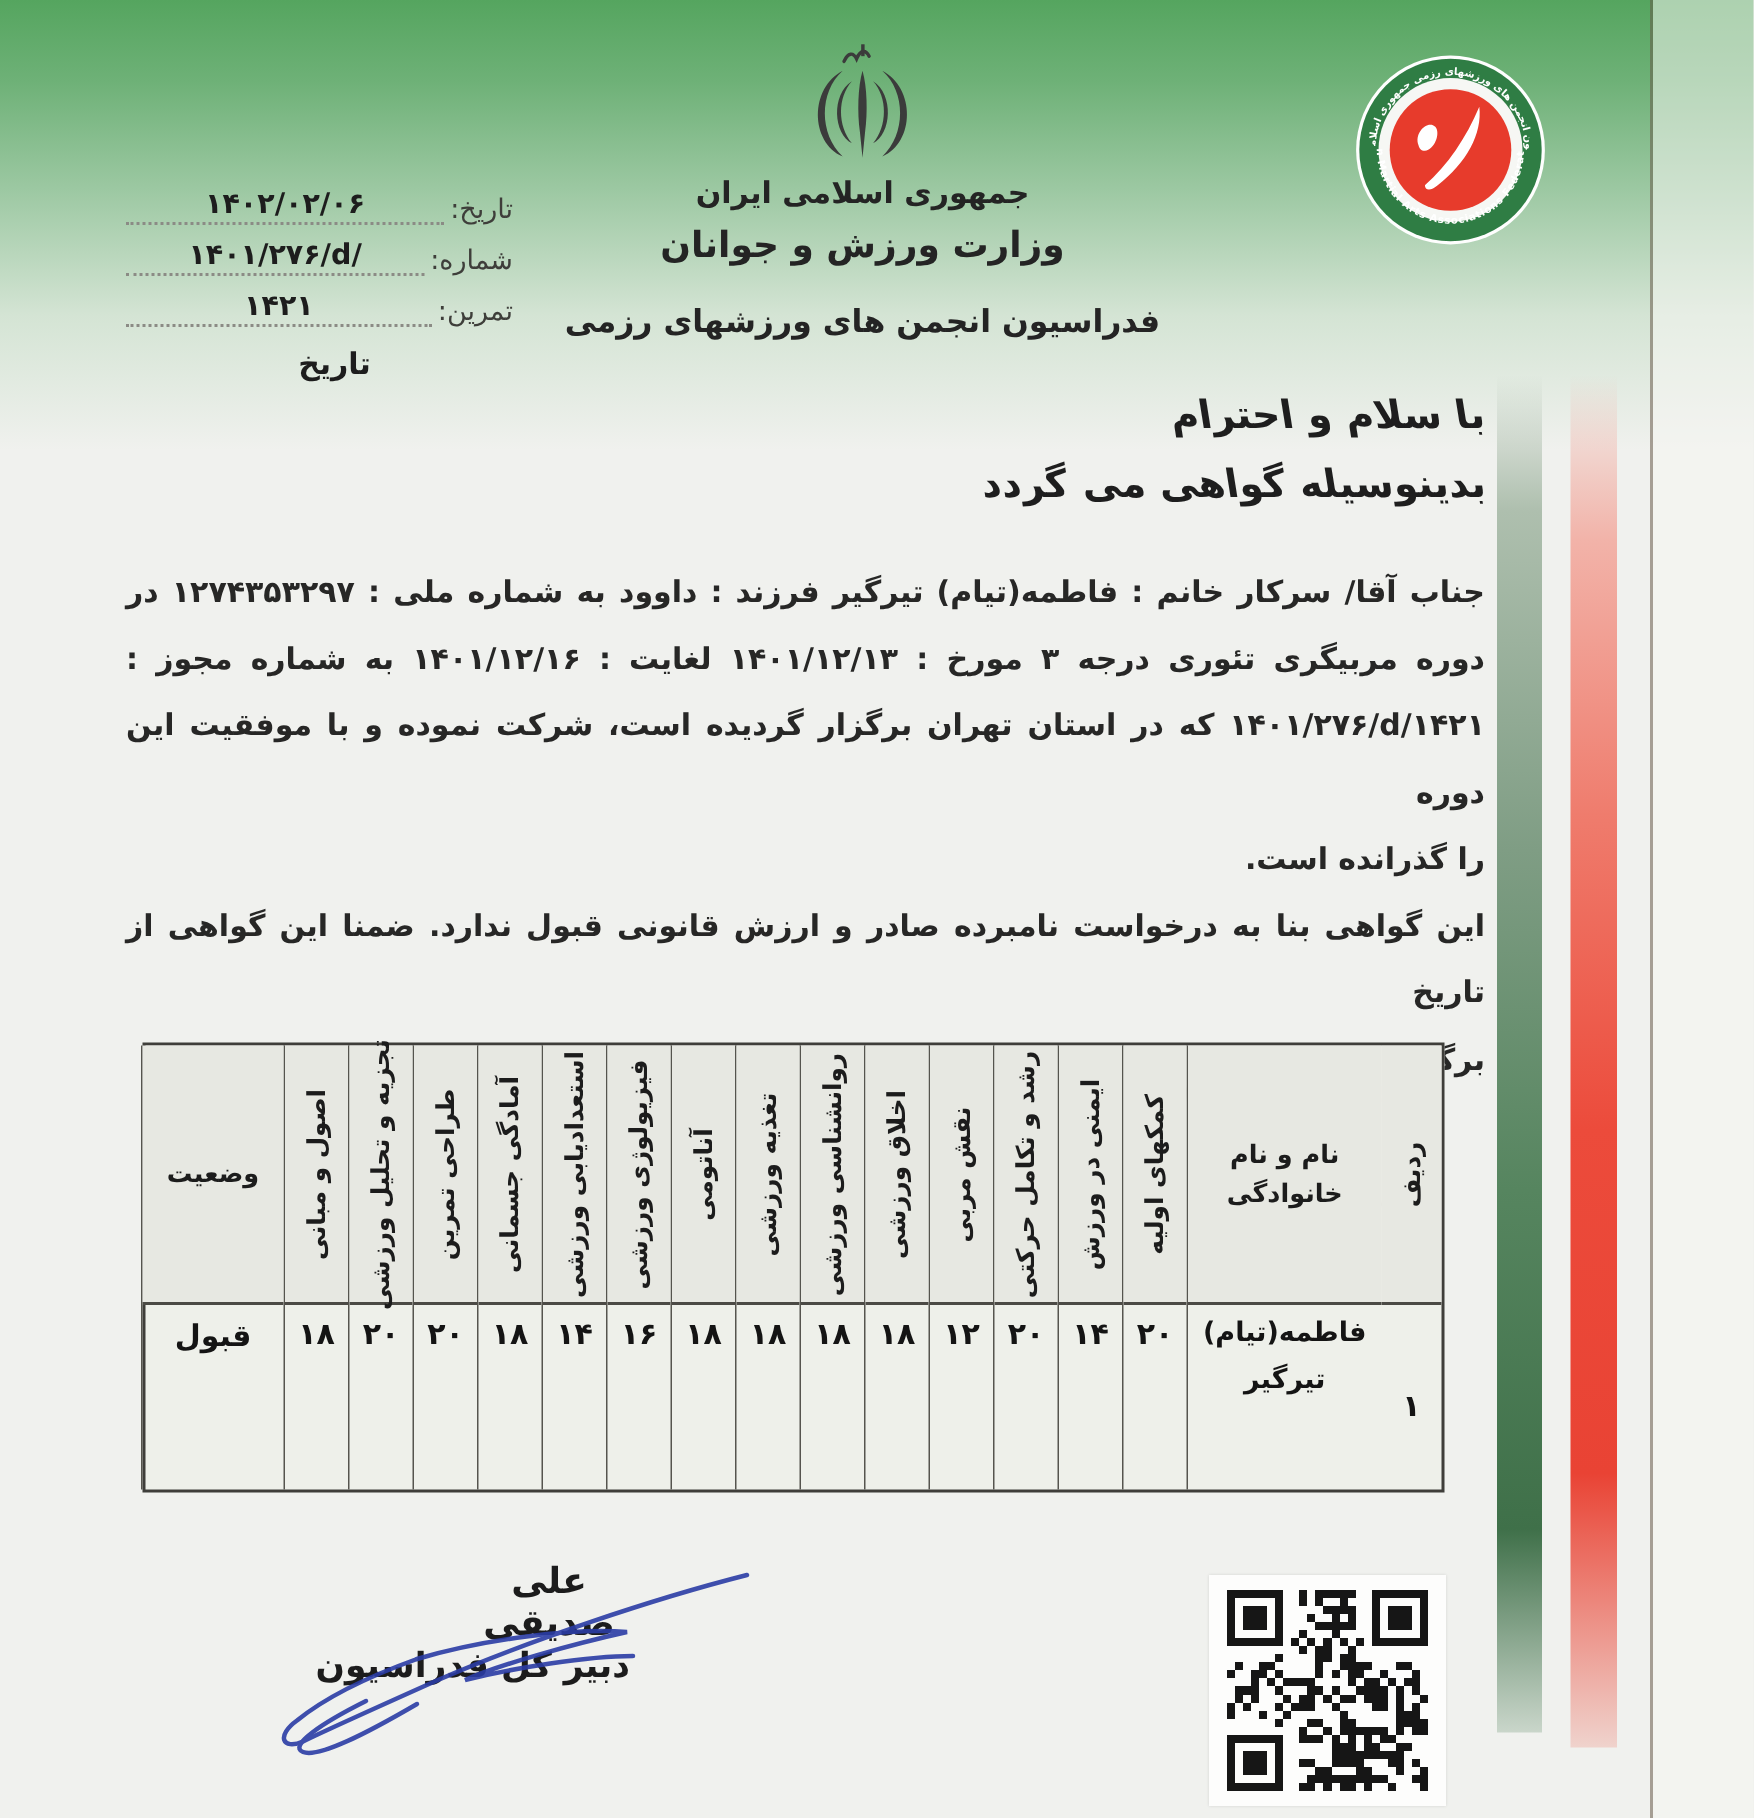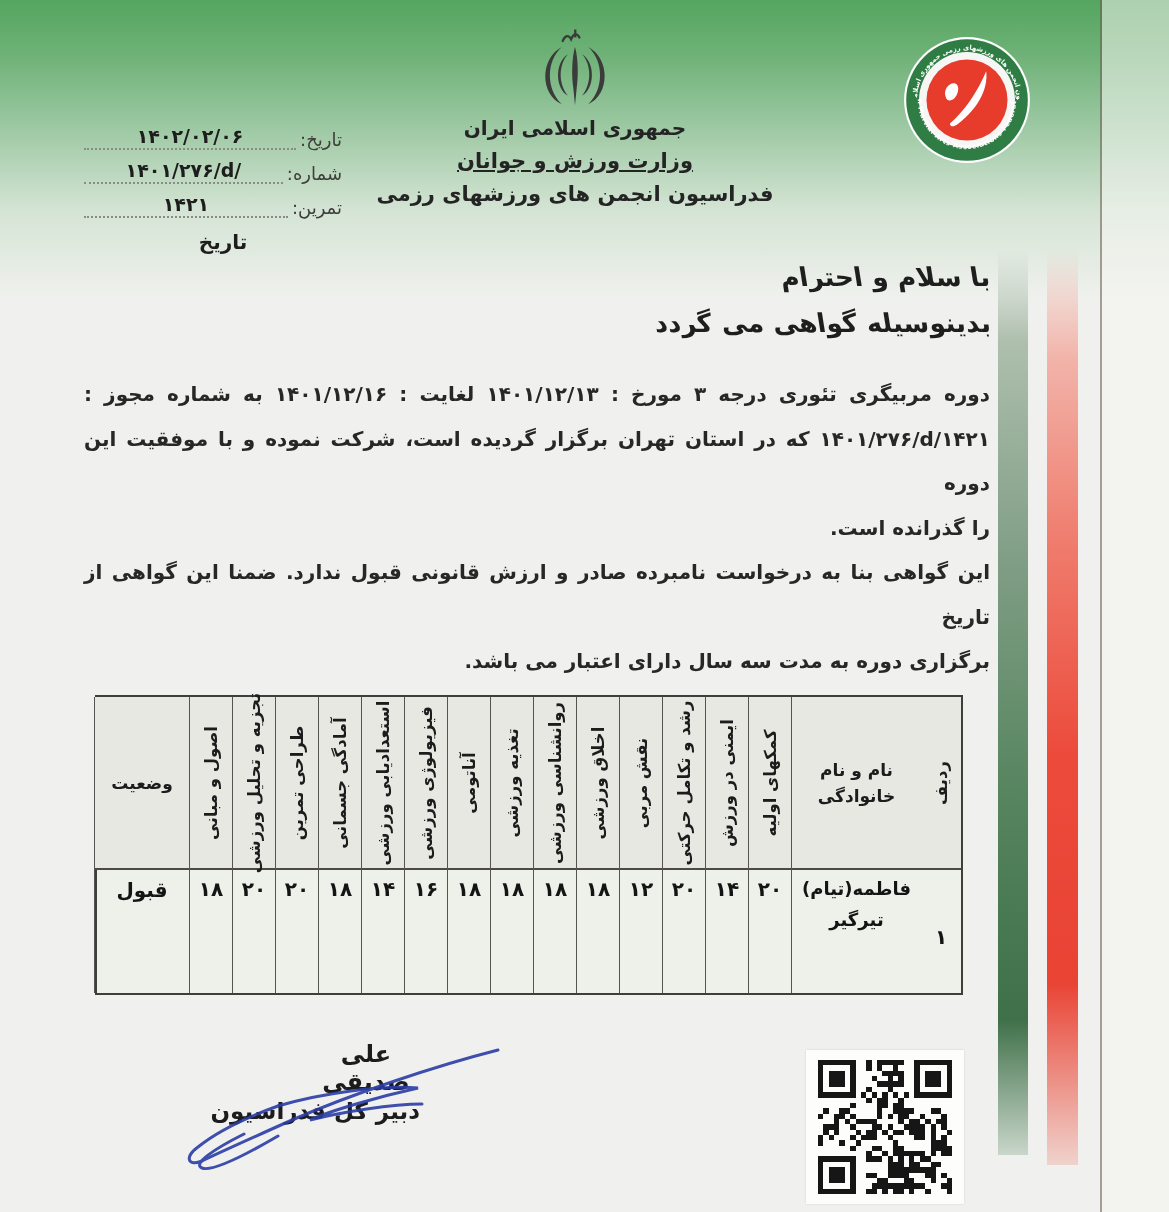--- a/index.html
+++ b/index.html
@@ -15,21 +15,21 @@
     background:linear-gradient(180deg,rgba(200,212,199,0) 0%,#aebfae 10%,#7f9d84 35%,#56855f 60%,#3f7049 85%,rgba(86,133,95,.25) 100%);}
   .stripe-red{left:1047px;top:250px;width:31px;height:915px;
     background:linear-gradient(180deg,rgba(246,220,214,0) 0%,#f2b3a9 12%,#ef7c6d 32%,#ec4b3b 55%,#e94334 80%,rgba(238,120,105,.25) 100%);}
   .page-edge{left:1100px;top:0;width:2px;height:1212px;background:rgba(104,90,74,.55);}
   .outer-strip{left:1102px;top:0;width:67px;height:1212px;background:rgba(246,246,242,.55);}
   
   .emblem{left:531px;top:22px;width:88px;height:96px;}
   .org{left:360px;top:116px;width:430px;text-align:center;direction:rtl;}
   .org div{font-weight:700;color:#242424;}
   .org .l1{font-size:20px;margin-bottom:9px;}
-  .org .l2{font-size:21px;margin-bottom:9px;text-decoration:underline;}
+  .org .l2{font-size:24px;margin-bottom:25px;}
   .org .l3{font-size:21px;}
   .fields{left:84px;top:126px;width:258px;direction:rtl;}
   .field{display:flex;align-items:flex-end;margin-bottom:10px;height:24px;}
   .flabel{font-size:18px;color:#3e3e3a;white-space:nowrap;margin-left:4px;}
   .fval{flex:1;text-align:center;font-weight:700;font-size:19px;color:#1d1d1d;
         border-bottom:2px dotted #8b8b85;padding-bottom:1px;}
   .no-attach{left:178px;top:230px;width:90px;text-align:center;font-weight:700;font-size:20px;color:#1d1d1d;}
   .fed-logo{left:903px;top:36px;width:128px;height:128px;}
   
   .greeting{right:179px;top:254px;text-align:right;direction:rtl;}
@@ -130,20 +130,21 @@
     <textPath href="#arcBot" startOffset="50%" text-anchor="middle">Iran Martial Arts Associations Federation</textPath>
   </text>
 </svg>
 
 <div class="abs greeting">
   <div><span class="g">با سلام و احترام</span></div>
   <div><span class="g">بدینوسیله گواهی می گردد</span></div>
 </div>
 
 <div class="abs bodytxt">
+  <div class="bline just">جناب آقا/ سرکار خانم : فاطمه(تیام) تیرگیر  فرزند : داوود  به شماره ملی : ۱۲۷۴۳۵۳۲۹۷  در</div>
   <div class="bline just">دوره مربیگری تئوری درجه ۳   مورخ : ۱۴۰۱/۱۲/۱۳ لغایت : ۱۴۰۱/۱۲/۱۶ به شماره مجوز :</div>
   <div class="bline just">⁦۱۴۰۱/۲۷۶/d/۱۴۲۱⁩  که در استان تهران برگزار گردیده است، شرکت نموده و با موفقیت این دوره</div>
   <div class="bline">را گذرانده است.</div>
   <div class="bline just">این گواهی بنا به درخواست نامبرده صادر و ارزش قانونی قبول ندارد. ضمنا این گواهی از تاریخ</div>
   <div class="bline">برگزاری دوره به مدت سه سال دارای اعتبار می باشد.</div>
 </div>
 
 <div class="abs score-table">
   <span class="ghost ghost1">با سلام و احترام</span>
   <span class="ghost ghost2">بدینوسیله گواهی می</span>

